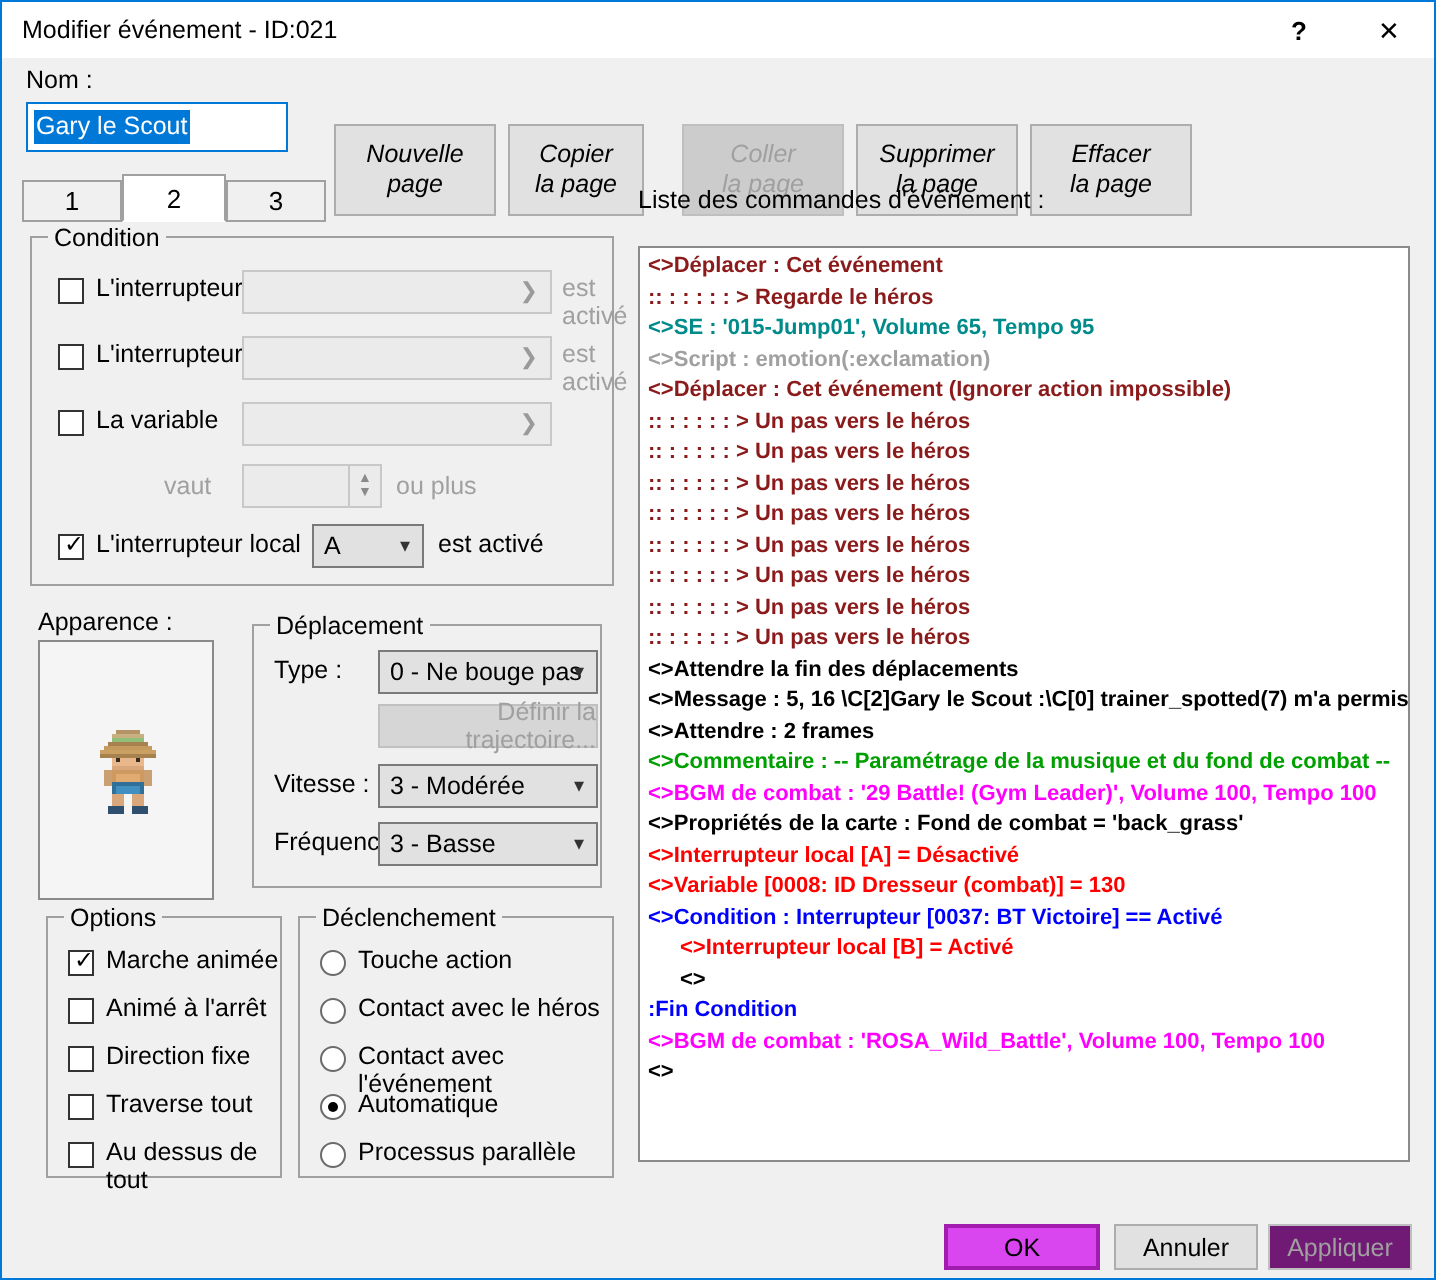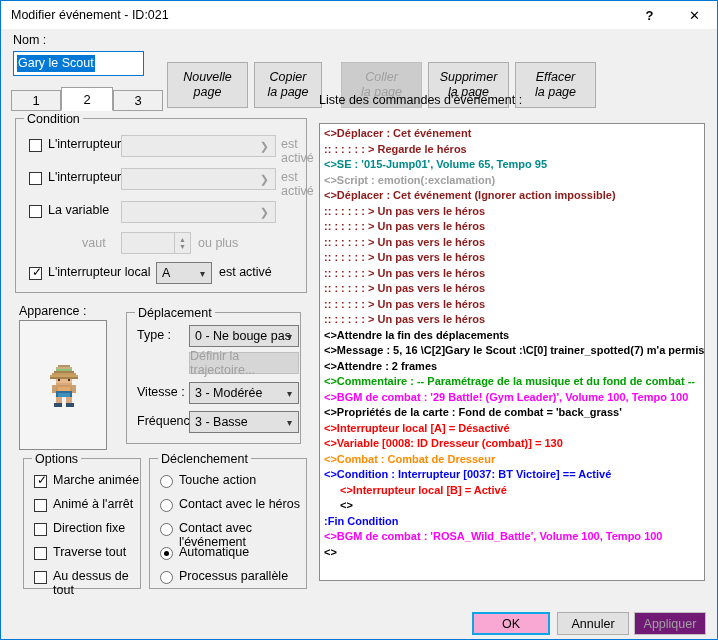--- a/index.html
+++ b/index.html
@@ -95,21 +95,21 @@
     background:#fff; border:1px solid #8a8a8a; overflow:hidden; padding:2px 0 0 0; }
   .cmd { height:15.5px; line-height:15.5px; font-size:11px;
     white-space:nowrap; padding-left:4px; cursor:default;
     overflow:hidden;font-weight:bold; }
   .cmd .ind { display:inline-block; }
 
   
   .fbtn { position:absolute; top:611px; height:23px; background:#e1e1e1;
     border:1px solid #adadad; font-size:12.5px; display:flex;
     align-items:center; justify-content:center; cursor:default; }
-  .fbtn.default { border:2px solid #0ea5e9; background:#f9a8d4; }
+  .fbtn.default { border:2px solid #a21caf; background:#d946ef; }
   .fbtn.disabled { background:#701a75; border-color:#bfbfbf; color:#a0a0a0; }
 </style>
 </head>
 <body>
 
 <div class="window">
 
   <div class="titlebar">
     <div class="title">Modifier événement - ID:021</div>
     <div class="tb-btns">
@@ -235,21 +235,21 @@
 
         <rect x="6" y="16" width="3" height="3" fill="#d8a87c"></rect>
         <rect x="11" y="16" width="3" height="3" fill="#d8a87c"></rect>
 
         <rect x="5" y="19" width="4" height="2" fill="#2f4f6f"></rect>
         <rect x="11" y="19" width="4" height="2" fill="#2f4f6f"></rect>
       </g>
     </svg>
   </div>
 
-  <div class="group" style="left:125px; top:311px; width:175px; height:132px;">
+  <div class="group" style="left:125px; top:311px; width:175px; height:132px;text-align:right;">
     <span class="gtitle">Déplacement</span>
 
     <span class="row-lbl" style="left:10px; top:15px;">Type :</span>
     <div class="combo" style="left:62px; top:12px; width:110px; height:22px;">
       <span class="ctext">0 - Ne bouge pas</span>
       <span class="arrow">▾</span>
     </div>
 
     <div class="btn-flat" style="left:62px; top:39px; width:110px; height:22px;">
       <span>Définir la trajectoire...</span>
@@ -326,21 +326,20 @@
       <div class="cmd" style="color: rgb(139, 26, 26); padding-left: 4px;"><span class="ind">: </span><span>:  :  :  :  :  : &gt; Un pas vers le héros</span></div>
       <div class="cmd" style="color: rgb(139, 26, 26); padding-left: 4px;"><span class="ind">: </span><span>:  :  :  :  :  : &gt; Un pas vers le héros</span></div>
       <div class="cmd" style="color: rgb(0, 0, 0); padding-left: 4px;"><span class="ind">&lt;&gt; </span><span>Attendre la fin des déplacements</span></div>
       <div class="cmd" style="color: rgb(0, 0, 0); padding-left: 4px;"><span class="ind">&lt;&gt; </span><span>Message : 5, 16 \C[2]Gary le Scout :\C[0] trainer_spotted(7) m'a permis de te</span></div>
       <div class="cmd" style="color: rgb(0, 0, 0); padding-left: 4px;"><span class="ind">&lt;&gt; </span><span>Attendre : 2 frames</span></div>
       <div class="cmd" style="color: rgb(0, 160, 0); padding-left: 4px;"><span class="ind">&lt;&gt; </span><span>Commentaire : -- Paramétrage de la musique et du fond de combat --</span></div>
       <div class="cmd" style="color: rgb(255, 0, 255); padding-left: 4px;"><span class="ind">&lt;&gt; </span><span>BGM de combat : '29 Battle! (Gym Leader)', Volume 100, Tempo 100</span></div>
       <div class="cmd" style="color: rgb(0, 0, 0); padding-left: 4px;"><span class="ind">&lt;&gt; </span><span>Propriétés de la carte : Fond de combat = 'back_grass'</span></div>
       <div class="cmd" style="color: rgb(255, 0, 0); padding-left: 4px;"><span class="ind">&lt;&gt; </span><span>Interrupteur local [A] = Désactivé</span></div>
       <div class="cmd" style="color: rgb(255, 0, 0); padding-left: 4px;"><span class="ind">&lt;&gt; </span><span>Variable [0008: ID Dresseur (combat)] = 130</span></div>
-      <div class="cmd" style="color: rgb(255, 140, 0); padding-left: 4px;"><span class="ind">&lt;&gt; </span><span>Combat : Combat de Dresseur</span></div>
       <div class="cmd" style="color: rgb(0, 0, 255); padding-left: 4px;"><span class="ind">&lt;&gt; </span><span>Condition : Interrupteur [0037: BT Victoire] == Activé</span></div>
       <div class="cmd" style="color: rgb(255, 0, 0); padding-left: 20px;"><span class="ind">&lt;&gt; </span><span>Interrupteur local [B] = Activé</span></div>
       <div class="cmd" style="color: rgb(0, 0, 0); padding-left: 20px;"><span class="ind">&lt;&gt; </span><span></span></div>
       <div class="cmd" style="color: rgb(0, 0, 255); padding-left: 4px;"><span class="ind">: </span><span>Fin Condition</span></div>
       <div class="cmd" style="color: rgb(255, 0, 255); padding-left: 4px;"><span class="ind">&lt;&gt; </span><span>BGM de combat : 'ROSA_Wild_Battle', Volume 100, Tempo 100</span></div>
       <div class="cmd" style="color: rgb(0, 0, 0); padding-left: 4px;"><span class="ind">&lt;&gt; </span><span></span></div>
     </div>
 
   <div class="fbtn default" style="left:471px; width:78px;">
     <span>OK</span>

